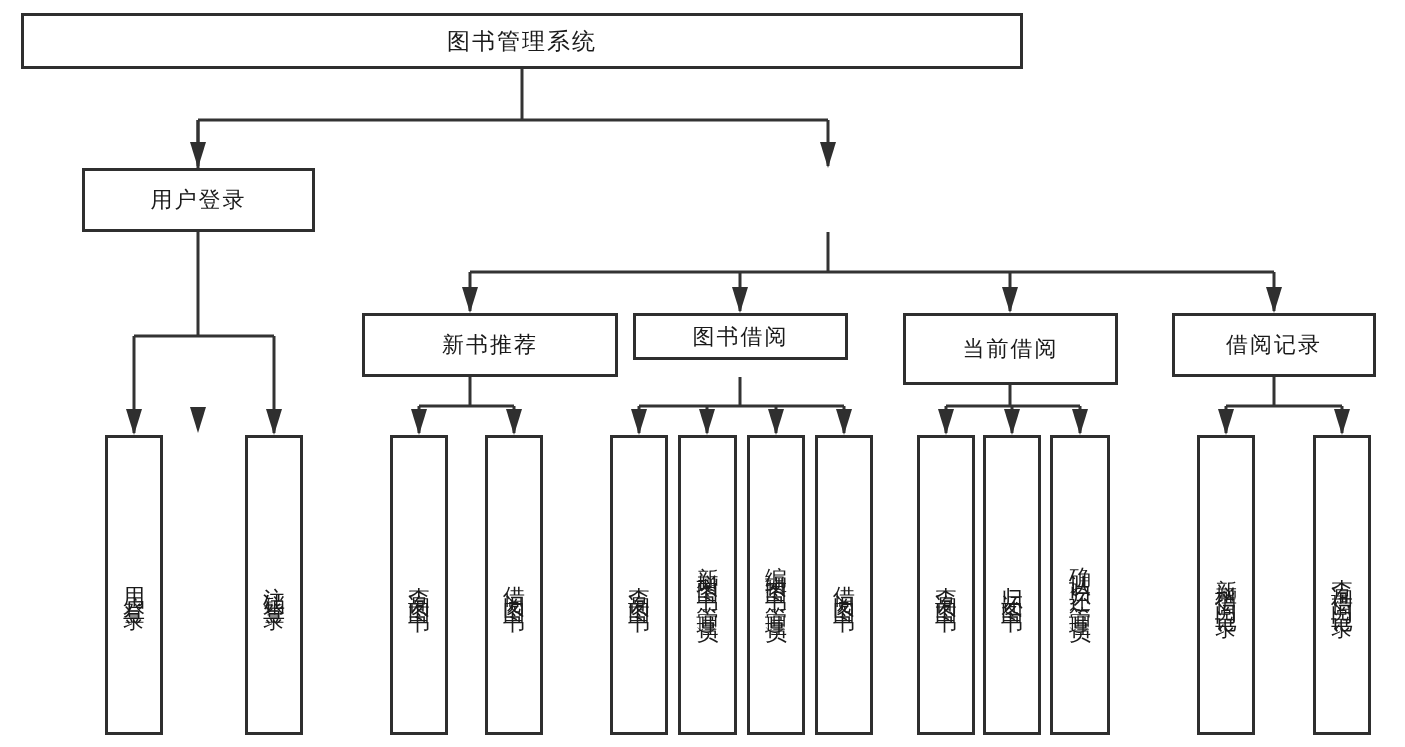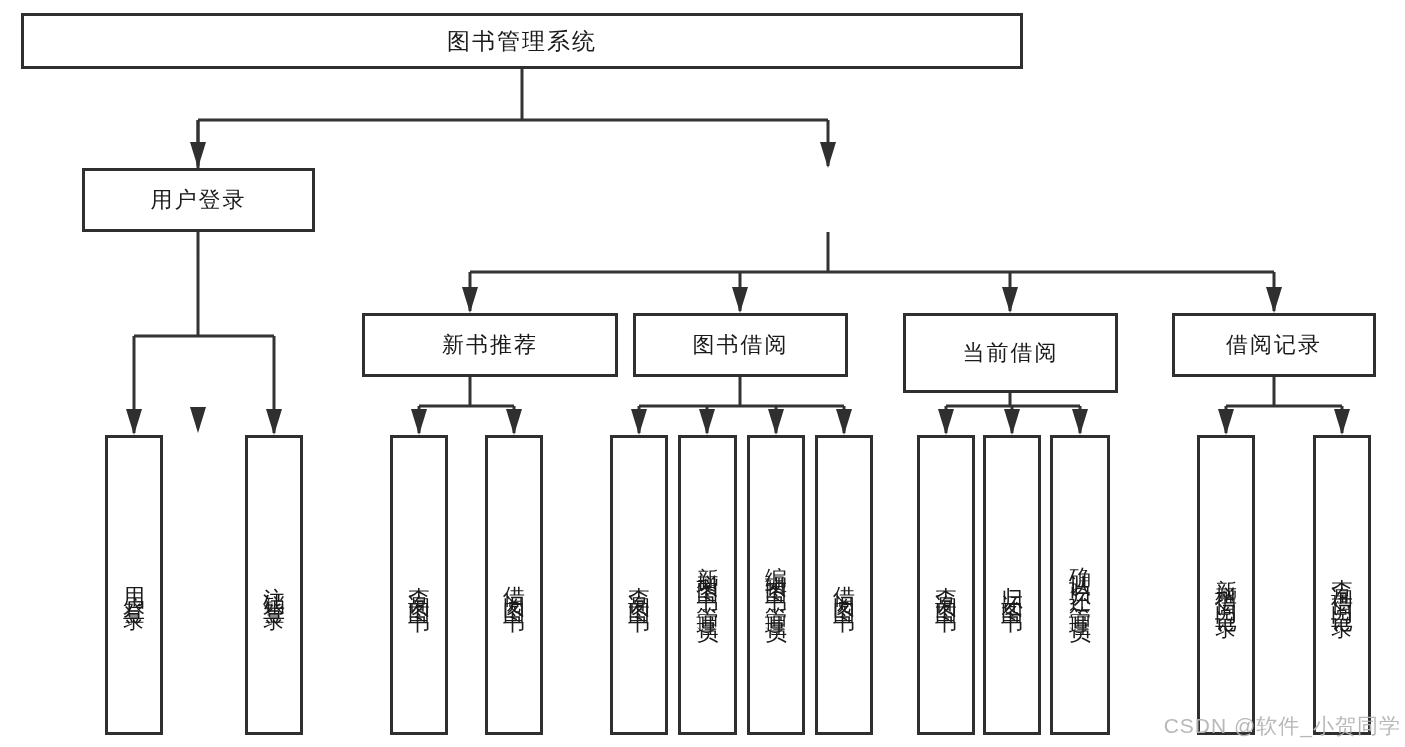--- a/index.html
+++ b/index.html
@@ -120,24 +120,24 @@
     <span>图书管理系统</span>
   </div>
 
   <div class="box hbox" style="left:82px; top:168px; width:233px; height:64px">
     <span>用户登录</span>
   </div>
 
   <div class="box hbox" style="left:362px; top:313px; width:256px; height:64px">
     <span>新书推荐</span>
   </div>
-  <div class="box hbox" style="left:633px; top:313px; width:215px; height:64px">
+  <div class="box hbox" style="left:633px; top:313px; width:215px; height:47px">
     <span>图书借阅</span>
   </div>
-  <div class="box hbox" style="left:903px; top:313px; width:215px; height:80px">
+  <div class="box hbox" style="left:903px; top:313px; width:215px; height:72px">
     <span>当前借阅</span>
   </div>
   <div class="box hbox" style="left:1172px; top:313px; width:204px; height:64px">
     <span>借阅记录</span>
   </div>
 
   <div class="box vbox" style="left:105px; top:435px; width:58px; height:300px">
     <span>用户登录</span>
   </div>
   <div class="box vbox" style="left:245px; top:435px; width:58px; height:300px">
@@ -174,15 +174,14 @@
     <span>确认归还（管理员）</span>
   </div>
 
   <div class="box vbox" style="left:1197px; top:435px; width:58px; height:300px">
     <span>新增借阅记录</span>
   </div>
   <div class="box vbox" style="left:1313px; top:435px; width:58px; height:300px">
     <span>查询借阅记录</span>
   </div>
 
-  <div class="watermark">CSDN @软件_小贺同学</div>
 
 </div>
 
 </body></html>

